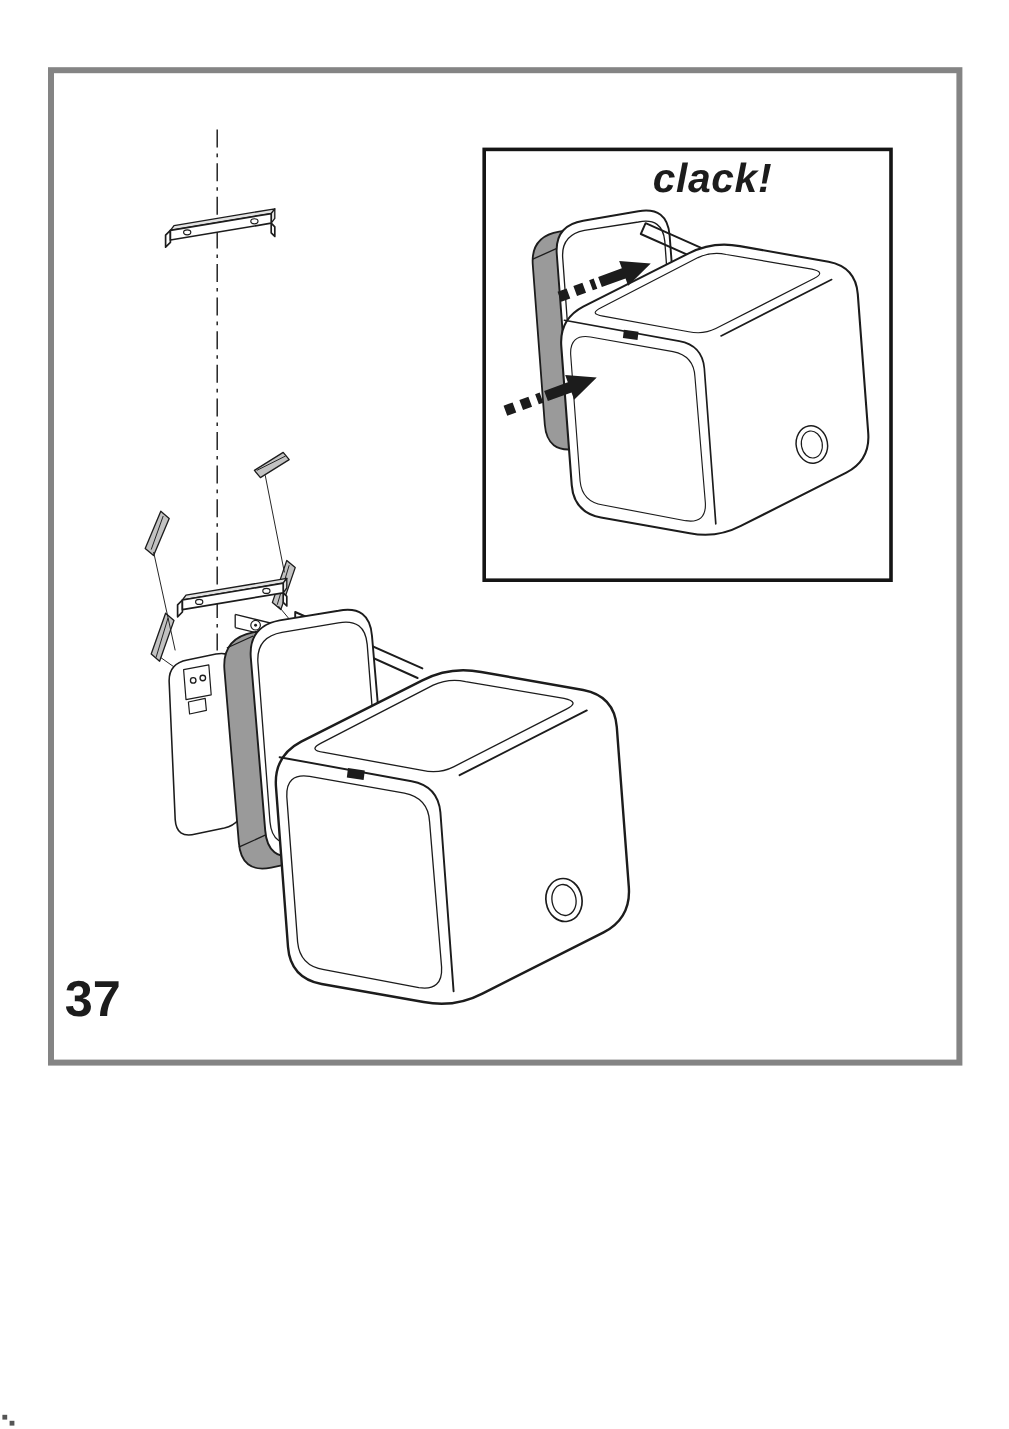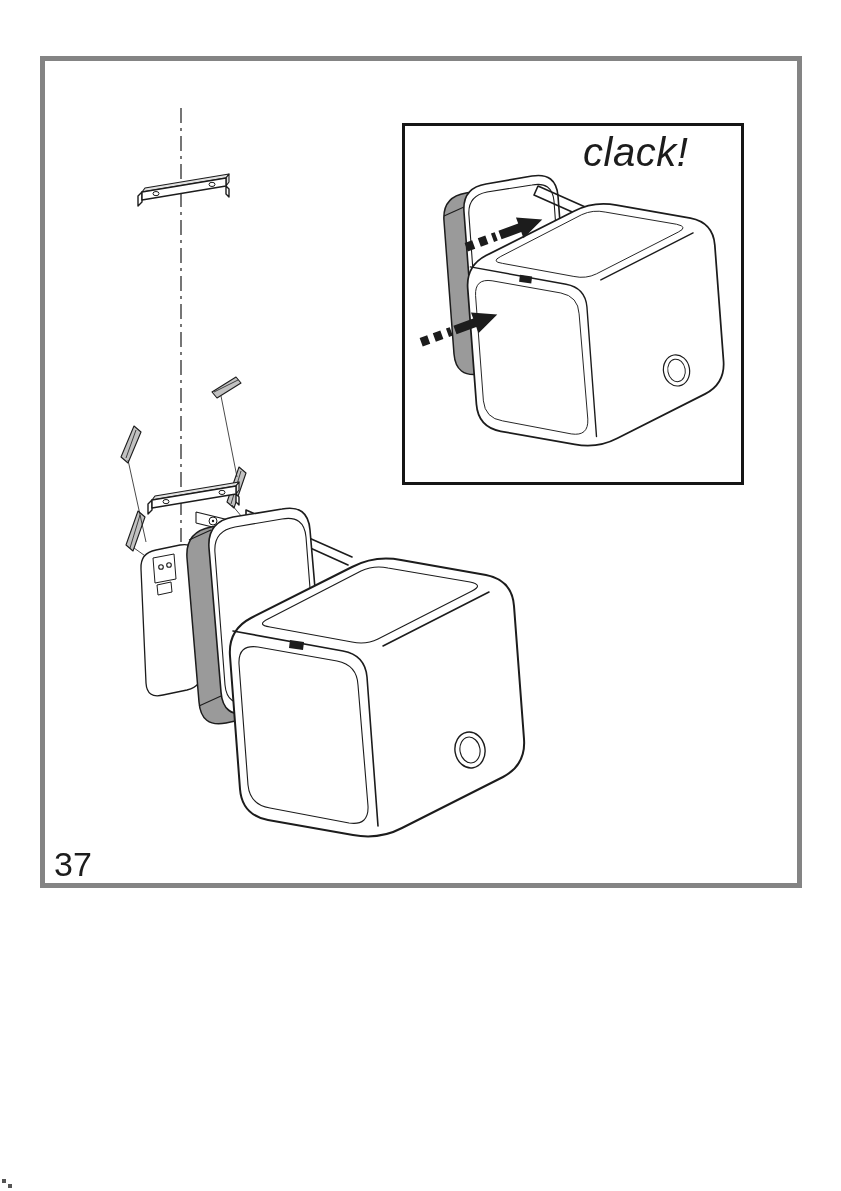--- a/index.html
+++ b/index.html
@@ -10,27 +10,27 @@
   #art{position:absolute;left:0;top:0;width:841px;height:1191px;z-index:1;}
   .outer-frame{
     position:absolute;left:40px;top:56px;width:762px;height:832px;
     border:5px solid var(--frame-border,#848484);box-sizing:border-box;z-index:2;pointer-events:none;
   }
   .inset-box{
     position:absolute;left:402px;top:123px;width:342px;height:362px;
     border:3px solid var(--inset-border,#151515);box-sizing:border-box;z-index:2;pointer-events:none;
   }
   .clack{
-    position:absolute;left:583px;top:130px;width:180px;z-index:3;
-    font-style:italic;font-weight:400;font-size:40px;color:var(--line,#1c1c1c);
+    position:absolute;left:544px;top:130px;width:180px;z-index:3;
+    font-style:italic;font-weight:700;font-size:34px;color:var(--line,#1c1c1c);
     letter-spacing:0.5px;
   }
   .fig-num{
-    position:absolute;left:54px;top:845px;z-index:3;
-    font-weight:400;font-size:34px;color:var(--line,#1c1c1c);
+    position:absolute;left:54px;top:809px;z-index:3;
+    font-weight:700;font-size:42px;color:var(--line,#1c1c1c);
   }
   
   #art .sil{fill:#fff;stroke:var(--line,#1c1c1c);stroke-width:2;stroke-linejoin:round;}
   #art .edge{fill:none;stroke:var(--line,#1c1c1c);stroke-width:1.6;stroke-linecap:round;stroke-linejoin:round;}
   #art .fine{fill:none;stroke:var(--line,#1c1c1c);stroke-width:1.1;stroke-linejoin:round;}
   #art .thin{fill:none;stroke:var(--line,#1c1c1c);stroke-width:0.8;}
   #art .wh{fill:#fff;stroke:var(--line,#1c1c1c);stroke-width:1.4;stroke-linejoin:round;}
   #art .lt{fill:var(--metal-light,#e2e2e2);stroke:var(--line,#1c1c1c);stroke-width:1.1;stroke-linejoin:round;}
   #art .shadow{fill:var(--plate-shadow,#9a9a9a);stroke:var(--line,#1c1c1c);stroke-width:1.5;stroke-linejoin:round;}
   #art .wedge{fill:var(--wedge-fill,#c2c2c2);stroke:var(--line,#1c1c1c);stroke-width:1.1;stroke-linejoin:round;}

